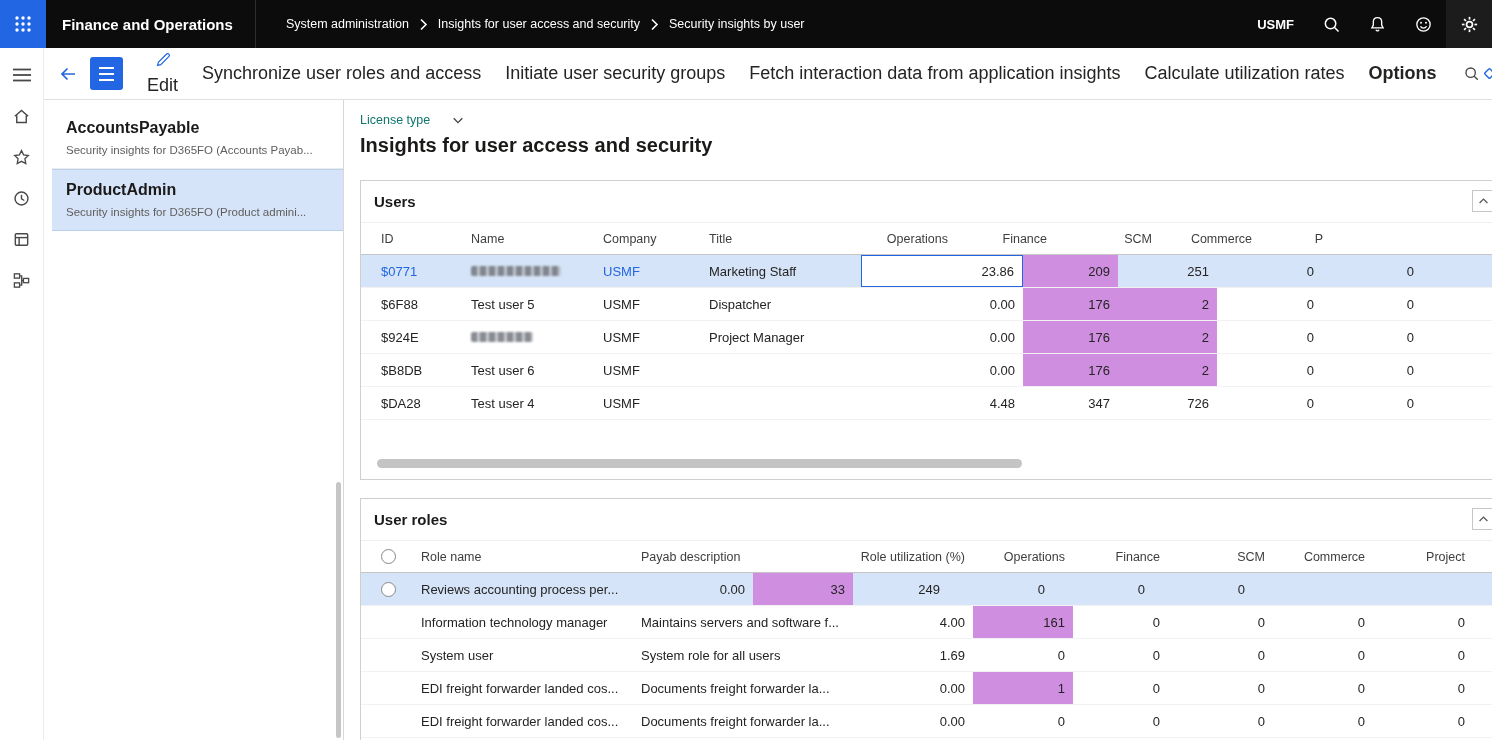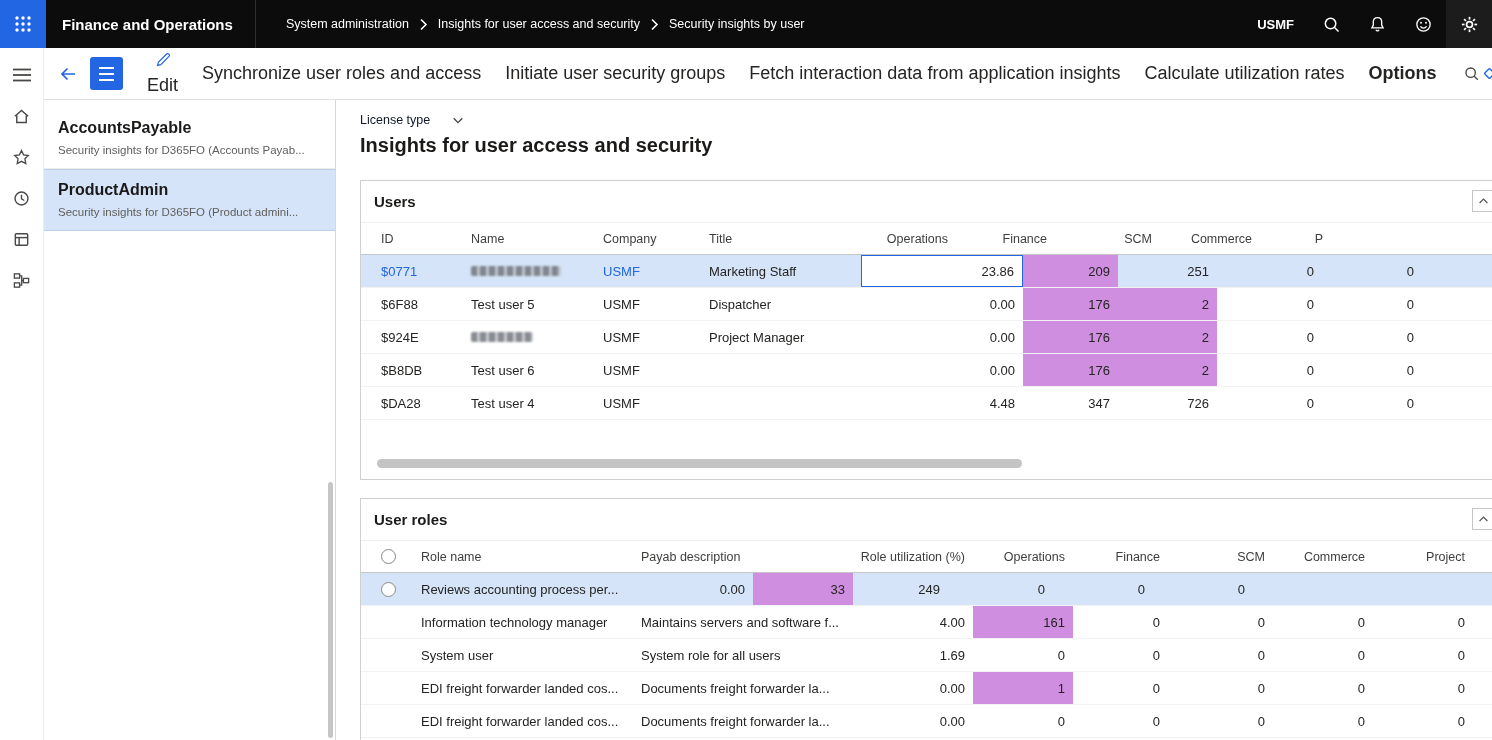--- a/index.html
+++ b/index.html
@@ -34,30 +34,30 @@
   .ab-search { margin-left:14px; color:#464644; cursor:pointer; }
   .ab-right { margin-left:auto; display:flex; align-items:center; gap:22px; color:var(--accent); padding-right:8px; }
   .ab-right .icon-btn { cursor:pointer; position:relative; }
   .badge { position:absolute; top:-9px; right:-11px; background:var(--accent); color:#fff; font-size:10px; line-height:1; border-radius:9px; padding:3px 6px; font-weight:700; }
 
   
   .rail { position:absolute; top:48px; left:0; width:44px; bottom:0; background:#fff; border-right:1px solid #ececec; display:flex; flex-direction:column; align-items:center; padding-top:10px; gap:7px; z-index:3; }
   .rail-icon { width:34px; height:34px; display:flex; align-items:center; justify-content:center; color:#4a4948; cursor:pointer; }
 
   
-  .panel { position:absolute; top:100px; left:44px; width:292px; bottom:0; background:#fff; border-right:1px solid #d8d8d8; padding-top:8px; z-index:2; }
+  .panel { position:absolute; top:100px; left:52px; width:292px; bottom:0; background:#fff; border-right:1px solid #d8d8d8; padding-top:8px; z-index:2; }
   .panel-item { padding:11px 14px 12px; border-bottom:1px solid #ebebeb; cursor:pointer; }
   .pi-title { font-size:16px; font-weight:600; color:#1b1a19; margin-bottom:7px; }
   .pi-sub { font-size:11.5px; color:#605e5c; white-space:nowrap; overflow:hidden; }
   .panel-item.selected { background:var(--sel); border-top:1px solid #b9d0ef; border-bottom:1px solid #b9d0ef; }
   .panel-scrollthumb { position:absolute; right:2px; top:382px; bottom:2px; width:5px; background:#c6c6c6; border-radius:3px; }
 
   
   .main { position:absolute; top:100px; left:336px; right:0; bottom:0; background:#fff; overflow:hidden; }
-  .filter { display:flex; align-items:center; gap:22px; font-size:12.5px; color:#0f172a; margin:13px 0 0 24px; cursor:pointer; width:max-content; }
+  .filter { display:flex; align-items:center; gap:22px; font-size:12.5px; color:#0f766e; margin:13px 0 0 24px; cursor:pointer; width:max-content; }
   .page-title { font-size:20px; font-weight:700; color:#1b1a19; margin:7px 0 0 24px; }
 
   .card { position:absolute; left:24px; right:-3px; background:#fff; border:1px solid #cfcfcf; }
   .card.users { top:80px; height:300px; }
   .card.roles { top:398px; height:344px; }
   .card-caption { height:42px; display:flex; align-items:center; padding:0 13px; font-size:15px; font-weight:600; color:#1b1a19; border-bottom:1px solid #efefef; }
   .collapse-btn { position:absolute; top:9px; right:0; width:22px; height:22px; border:1px solid #c6c6c6; display:flex; align-items:center; justify-content:center; color:#555; background:#fff; cursor:pointer; }
 
   .thead { display:flex; height:32px; align-items:stretch; border-bottom:1px solid #c6c6c6; font-size:12.5px; color:#3f3e3d; padding-left:12px; }
   .trow { display:flex; height:33px; align-items:stretch; border-bottom:1px solid #f2f2f2; font-size:13px; padding-left:12px; }

